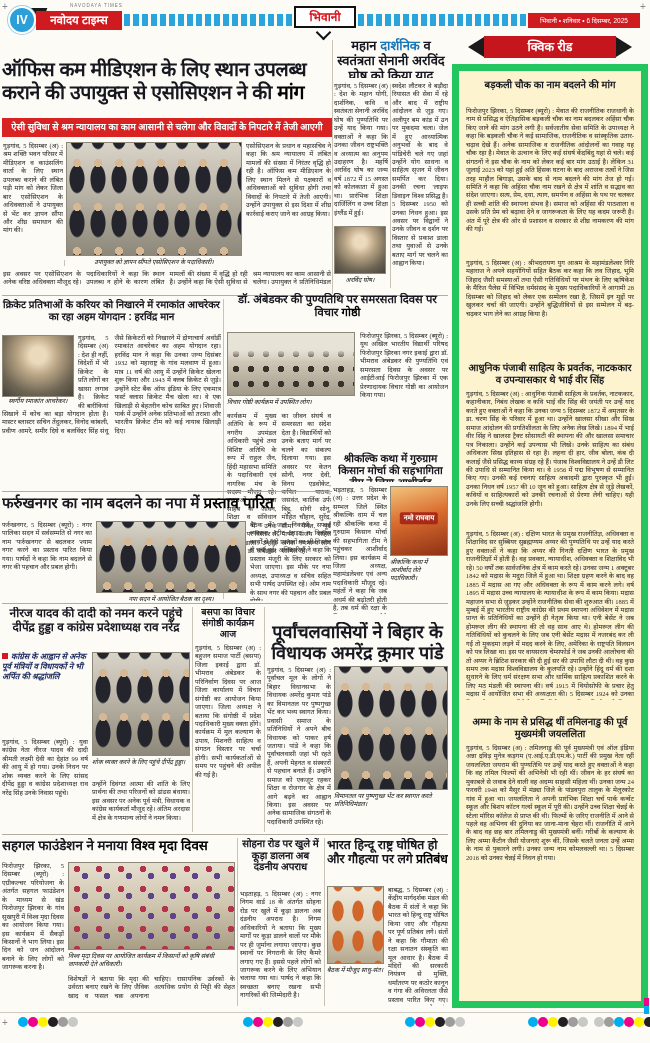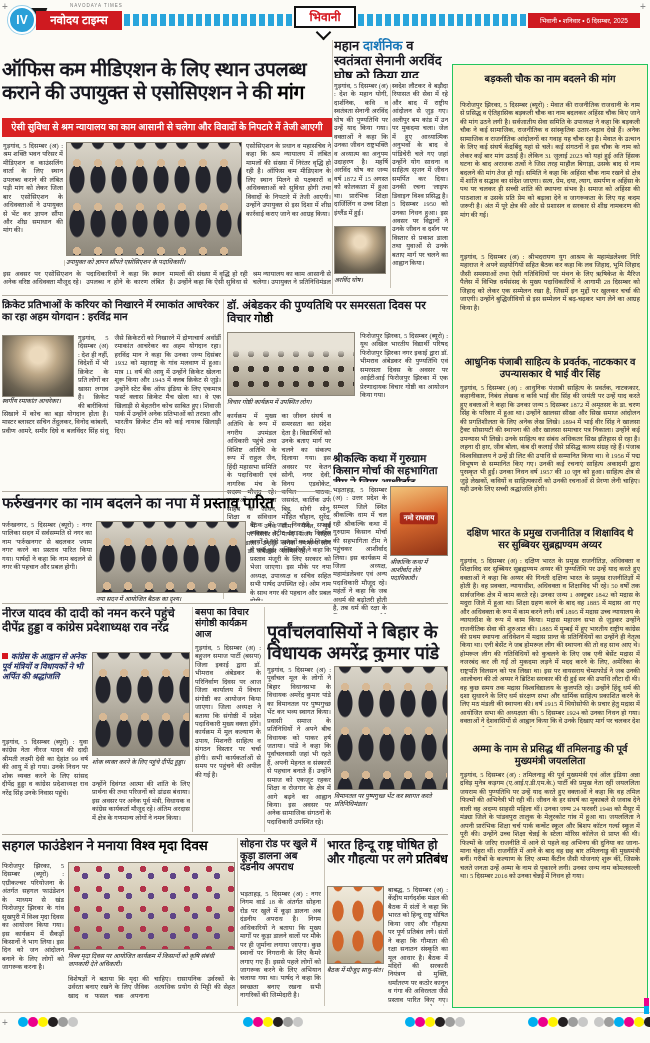--- a/index.html
+++ b/index.html
@@ -3,21 +3,21 @@
 <meta charset="utf-8">
 <style>
   html,body{margin:0;padding:0;background:#e9e6df;}
   .page{position:relative;width:650px;height:1043px;margin:0 auto;background:#fcfbf6;overflow:hidden;
         font-family:"Liberation Sans",sans-serif;}
   .abs{position:absolute;}
   
   .t{font:6.5px/1.3 "Liberation Serif",serif;color:#2b2b2b;text-align:justify;overflow:hidden;}
   .cap{font:italic 6.3px/1.25 "Liberation Serif",serif;color:#151515;overflow:hidden;}
   .hl{font-family:"Liberation Sans",sans-serif;font-weight:bold;color:#17171f;line-height:1.16;overflow:hidden;}
-  .ctr{text-align:left;}
+  .ctr{text-align:center;}
   .red{color:#000000;}
   .blue{color:#1877b8;}
   
   .hrule{position:absolute;height:1px;background:#b3ada1;}
   .vrule{position:absolute;width:1px;background:#c9c3b6;}
   
   .ph{position:absolute;border:1px solid #8d877a;box-sizing:border-box;}
   .ph-suit{background-image:
      radial-gradient(circle 4px at 10px 8px,#d7b894 96%,rgba(0,0,0,0)),
      radial-gradient(ellipse 8px 15px at 10px 24px,#23242c 88%,rgba(0,0,0,0)),
@@ -71,21 +71,21 @@
      color:#fff;font:bold 9.3px/19px "Liberation Sans",sans-serif;text-align:center;}
   
   .qr-banner{position:absolute;left:468px;top:36px;width:164px;height:22px;display:flex;align-items:center;}
   .qr-tri-l{width:0;height:0;border-top:10px solid transparent;border-bottom:10px solid transparent;
      border-right:16px solid #1a1a1a;}
   .qr-tri-r{width:0;height:0;border-top:10px solid transparent;border-bottom:10px solid transparent;
      border-left:16px solid #1a1a1a;}
   .qr-label{flex:1;height:22px;background:#c4161c;color:#fff;font:bold 12.5px/22px "Liberation Sans",sans-serif;
      text-align:center;}
   .qr-panel{position:absolute;left:452px;top:64px;width:196px;height:944px;background:#fdf3cf;
-     border:1px solid #22c55e;box-sizing:border-box;padding:5px 7px;}
+     border:7px solid #22c55e;box-sizing:border-box;padding:5px 7px;}
   .qr-title{font:bold 9.8px/1.25 "Liberation Sans",sans-serif;color:#191920;text-align:center;
      overflow:hidden;margin:3px 0 2px 0;}
   .qr-body{font:6.5px/1.3 "Liberation Serif",serif;color:#2b2b2b;text-align:justify;overflow:hidden;}
   
   .bullet-head{font:bold 8px/1.25 "Liberation Sans",sans-serif;color:#1d2a5e;overflow:hidden;}
   .bullet-sq{display:inline-block;width:6px;height:6px;background:#d6171f;margin-right:3px;}
   
   .inline-fig{float:left;width:72px;margin:1px 4px 2px 0;}
   .inline-fig .iph{width:72px;height:62px;border:1px solid #8d877a;box-sizing:border-box;}
   
@@ -142,21 +142,21 @@
       <div class="inline-fig">
         <div class="iph ph-portrait" style="position:static;"></div>
         <div class="cap ctr" style="height:9px;">स्वर्गीय रमाकांत आचरेकर।</div>
       </div><span>गुड़गांव, 5 दिसम्बर (अ) : देश ही नहीं, विदेशों में भी क्रिकेट के प्रति लोगों का खासा लगाव है। क्रिकेट की बारीकियां सिखाने में कोच का बड़ा योगदान होता है। मास्टर ब्लास्टर सचिन तेंदुलकर, विनोद कांबली, प्रवीण आमरे, समीर दिघे व बलविंदर सिंह संधू जैसे क्रिकेटरों को निखारने में द्रोणाचार्य अवॉर्डी रमाकांत आचरेकर का अहम योगदान रहा। हरविंद्र मान ने कहा कि उनका जन्म दिसंबर 1932 को महाराष्ट्र के गांव मलवाण में हुआ। मात्र 11 वर्ष की आयु में उन्होंने क्रिकेट खेलना शुरू किया और 1943 में क्लब क्रिकेट से जुड़े। उन्होंने स्टेट बैंक ऑफ इंडिया के लिए एकमात्र फर्स्ट क्लास क्रिकेट मैच खेला था। वे एक खिलाड़ी से बेहतरीन कोच साबित हुए। शिवाजी पार्क में उन्होंने अनेक प्रतिभाओं को तराशा और भारतीय क्रिकेट टीम को कई नायाब खिलाड़ी दिए।</span>
     </div>
   </div>
 
   <div class="vrule" style="left:223px;top:299px;height:300px;"></div>
 
   <div>
-    <div class="abs hl" style="left:227px;top:299px;width:221px;height:30px;font-size:11.3px;"><span>डॉ. अंबेडकर की पुण्यतिथि पर समरसता दिवस पर विचार </span><span class="red">गोष्ठी</span></div>
+    <div class="abs hl" style="left:227px;top:293px;width:221px;height:30px;font-size:11.3px;text-align:center;"><span>डॉ. अंबेडकर की पुण्यतिथि पर समरसता दिवस पर विचार </span><span class="red">गोष्ठी</span></div>
     <div class="ph ph-crowd" style="left:227px;top:332px;width:128px;height:64px;"></div>
     <div class="abs cap" style="left:227px;top:398px;width:128px;height:10px;">विचार गोष्ठी कार्यक्रम में उपस्थित लोग।</div>
     <div class="abs t" style="left:360px;top:332px;width:88px;height:114px;">फिरोजपुर झिरका, 5 दिसम्बर (ब्यूरो) : यूथ अखिल भारतीय विद्यार्थी परिषद फिरोजपुर झिरका नगर इकाई द्वारा डॉ. भीमराव अंबेडकर की पुण्यतिथि एवं समरसता दिवस के अवसर पर आईटीआई फिरोजपुर झिरका में एक प्रेरणादायक विचार गोष्ठी का आयोजन किया गया।</div>
     <div class="abs t" style="left:227px;top:412px;width:104px;height:210px;column-count:2;column-gap:5px;">कार्यक्रम में मुख्य अतिथि के रूप में नगरीय उपमंडल अधिकारी पहुंचे तथा विशिष्ट अतिथि के रूप में राहुल जैन, हिंदी महासभा समिति के पदाधिकारी एवं नागरिक मंच के सदस्य मौजूद रहे। वक्ताओं ने बाबा साहेब के जीवन, शिक्षा व संविधान निर्माण में उनके योगदान पर विस्तार से प्रकाश डाला। उन्होंने कहा कि डॉ. अंबेडकर का जीवन संघर्ष व समरसता का संदेश देता है। विद्यार्थियों को उनके बताए मार्ग पर चलने का संकल्प दिलाया गया। इस अवसर पर केतन सोनी, नगर देवी, विनय एडवोकेट, कपिल पाठक, जसवंत, कार्तिक उर्फ बिट्टू, सोनी सोनू, मोहित चौहान, सुरेंद्र, सीमा पैनल, पूर्व पार्षद संजय सहित अनेक गणमान्य लोग शामिल रहे।</div>
   </div>
 
   <div>
     <div class="abs hl ctr" style="left:333px;top:452px;width:115px;height:30px;font-size:10.5px;">श्रीकल्कि कथा में गुरुग्राम किसान मोर्चा की सहभागिता टीम ने लिया आशीर्वाद</div>
     <div class="abs t" style="left:333px;top:486px;width:54px;height:128px;">भड़ताहड़, 5 दिसम्बर (अ) : उत्तर प्रदेश के सम्भल जिले स्थित श्रीकल्कि धाम में चल रही श्रीकल्कि कथा में गुरुग्राम किसान मोर्चा की सहभागिता टीम ने पहुंचकर आशीर्वाद लिया। इस कार्यक्रम में जिला अध्यक्ष, महामंडलेश्वर एवं अन्य पदाधिकारी मौजूद रहे। महंतों ने कहा कि जब अधर्म की बढ़ोतरी होती है, तब धर्म की रक्षा के लिए अवतार प्रकट होते हैं। कल्कि अवतार केवल पंक्तियों में नहीं, बल्कि युग परिवर्तन का संदेश है।</div>
     <div class="ph ph-orange" style="left:390px;top:486px;width:58px;height:70px;">
@@ -220,34 +220,38 @@
 
   <div class="vrule" style="left:324px;top:838px;height:168px;"></div>
 
   <div>
     <div class="abs hl" style="left:327px;top:838px;width:121px;height:44px;font-size:12.3px;"><span>भारत हिन्दू राष्ट्र घोषित हो और गौहत्या पर लगे </span><span class="red">प्रतिबंध</span></div>
     <div class="ph ph-saffron" style="left:327px;top:886px;width:57px;height:78px;"></div>
     <div class="abs cap" style="left:327px;top:966px;width:57px;height:18px;">बैठक में मौजूद साधु-संत।</div>
     <div class="abs t" style="left:388px;top:886px;width:60px;height:120px;">बाबद्ध, 5 दिसम्बर (अ) : केंद्रीय मार्गदर्शक मंडल की बैठक में संतों ने कहा कि भारत को हिन्दू राष्ट्र घोषित किया जाए और गौहत्या पर पूर्ण प्रतिबंध लगे। संतों ने कहा कि गौमाता की रक्षा सनातन संस्कृति का मूल आधार है। बैठक में मंदिरों की सरकारी नियंत्रण से मुक्ति, धर्मांतरण पर कठोर कानून व गंगा की अविरलता जैसे प्रस्ताव पारित किए गए। इस अवसर पर अनेक संत उपस्थित रहे।</div>
   </div>
 
+  <div class="qr-banner">
+    <div class="qr-tri-l"></div>
+    <div class="qr-label">क्विक रीड</div>
+    <div class="qr-tri-r"></div>
+  </div>
   <div class="qr-panel">
     <div>
       <div class="qr-title" style="height:26px;">बड़कली चौक का नाम बदलने की मांग</div>
       <div class="qr-body" style="height:152px;">फिरोजपुर झिरका, 5 दिसम्बर (ब्यूरो) : मेवात की राजनीतिक राजधानी के नाम से प्रसिद्ध व ऐतिहासिक बड़कली चौक का नाम बदलकर अहिंसा चौक किए जाने की मांग उठने लगी है। सर्वजातीय सेवा समिति के उपाध्यक्ष ने कहा कि बड़कली चौक ने कई सामाजिक, राजनीतिक व सांस्कृतिक उतार-चढ़ाव देखे हैं। अनेक सामाजिक व राजनीतिक आंदोलनों का गवाह यह चौक रहा है। मेवात के उत्थान के लिए कई संघर्ष केंद्रबिंदु यहां से चले। कई संगठनों ने इस चौक के नाम को लेकर कई बार मांग उठाई है। लेकिन 31 जुलाई 2023 को यहां हुई अति हिंसक घटना के बाद अराजक तत्वों ने जिस तरह माहौल बिगाड़ा, उसके बाद से नाम बदलने की मांग तेज हो गई। समिति ने कहा कि अहिंसा चौक नाम रखने से क्षेत्र में शांति व सद्भाव का संदेश जाएगा। सत्य, प्रेम, दया, त्याग, समर्पण व अहिंसा के पथ पर चलकर ही सच्ची शांति की स्थापना संभव है। समाज को अहिंसा की पाठशाला व उसके प्रति प्रेम को बढ़ावा देने व जागरूकता के लिए यह कदम जरूरी है। अंत में पूरे क्षेत्र की ओर से प्रशासन व सरकार से शीघ्र नामकरण की मांग की गई।</div>
     </div>
     <div>
       <div class="qr-body" style="height:100px;">गुड़गांव, 5 दिसम्बर (अ) : श्रीभदरायण युग आश्रम के महामंडलेश्वर गिरि महाराज ने अपने सहयोगियों सहित बैठक कर कहा कि लव जिहाद, भूमि जिहाद जैसी समस्याओं तथा ऐसी गतिविधियों पर मंथन के लिए ऋषिकेश के मैरिज पैलेस में विभिन्न धर्मसंसद के मुख्य पदाधिकारियों ने आगामी 28 दिसम्बर को जिहाद को लेकर एक सम्मेलन रखा है, जिसमें इन मुद्दों पर खुलकर चर्चा की जाएगी। उन्होंने बुद्धिजीवियों से इस सम्मेलन में बढ़-चढ़कर भाग लेने का आग्रह किया है।</div>
     </div>
     <div>
       <div class="qr-title" style="height:26px;">आधुनिक पंजाबी साहित्य के प्रवर्तक, नाटककार व उपन्यासकार थे भाई वीर सिंह</div>
       <div class="qr-body" style="height:140px;">गुड़गांव, 5 दिसम्बर (अ) : आधुनिक पंजाबी साहित्य के प्रवर्तक, नाटककार, कहानीकार, निबंध लेखक व कवि भाई वीर सिंह की जयंती पर उन्हें याद करते हुए वक्ताओं ने कहा कि उनका जन्म 5 दिसम्बर 1872 में अमृतसर के डा. चरण सिंह के परिवार में हुआ था। उन्होंने खालसा सीखा और सिख समाज आंदोलन की प्रगतिशीलता के लिए अनेक लेख लिखे। 1894 में भाई वीर सिंह ने खालसा ट्रैक्ट सोसायटी की स्थापना की और खालसा समाचार पत्र निकाला। उन्होंने कई उपन्यास भी लिखे। उनके साहित्य का संबंध अधिकतर सिख इतिहास से रहा है। लहना दी हार, जीव बोला, कंब दी कलाई जैसे प्रसिद्ध काव्य संग्रह रहे हैं। पंजाब विश्वविद्यालय ने उन्हें डी लिट की उपाधि से सम्मानित किया था। वे 1956 में पद्म विभूषण से सम्मानित किए गए। उनकी कई रचनाएं साहित्य अकादमी द्वारा पुरस्कृत भी हुईं। उनका निधन वर्ष 1957 की 10 जून को हुआ। साहित्य क्षेत्र से जुड़े लेखकों, कवियों व साहित्यकारों को उनकी रचनाओं से प्रेरणा लेनी चाहिए। यही उनके लिए सच्ची श्रद्धांजलि होगी।</div>
     </div>
     <div>
-      <div class="qr-title" style="height:28px;">दक्षिण भारत के प्रमुख राजनीतिज्ञ व शिक्षाविद थे सर सुब्बियर सुब्रह्मण्यम अय्यर</div>
       <div class="qr-body" style="height:170px;">गुड़गांव, 5 दिसम्बर (अ) : दक्षिण भारत के प्रमुख राजनीतिज्ञ, अधिवक्ता व शिक्षाविद सर सुब्बियर सुब्रह्मण्यम अय्यर की पुण्यतिथि पर उन्हें याद करते हुए वक्ताओं ने कहा कि अय्यर की गिनती दक्षिण भारत के प्रमुख राजनीतिज्ञों में होती है। वह प्रवक्ता, न्यायाधीश, अधिवक्ता व शिक्षाविद भी रहे। 50 वर्षों तक सार्वजनिक क्षेत्र में काम करते रहे। उनका जन्म 1 अक्टूबर 1842 को मद्रास के मदुरा जिले में हुआ था। शिक्षा ग्रहण करने के बाद वह 1885 में मद्रास आ गए और अधिवक्ता के रूप में काम करने लगे। वर्ष 1895 में मद्रास उच्च न्यायालय के न्यायाधीश के रूप में काम किया। मद्रास महाजन सभा से जुड़कर उन्होंने राजनीतिक सेवा की शुरुआत की। 1885 में मुम्बई में हुए भारतीय राष्ट्रीय कांग्रेस की प्रथम स्थापना अधिवेशन में मद्रास प्रान्त के प्रतिनिधियों का उन्होंने ही नेतृत्व किया था। एनी बेसेंट ने जब होमरूल लीग की स्थापना की तो वह साथ आए थे। होमरूल लीग की गतिविधियों को कुचलने के लिए जब एनी बेसेंट मद्रास में नजरबंद कर ली गईं तो मुकदमा लड़ने में मदद करने के लिए, अमेरिका के राष्ट्रपति विलसन को पत्र लिखा था। इस पर वायसराय चेम्सफोर्ड ने जब उनकी आलोचना की तो अय्यर ने ब्रिटिश सरकार की दी हुई सर की उपाधि लौटा दी थी। वह कुछ समय तक मद्रास विश्वविद्यालय के कुलपति रहे। उन्होंने हिंदू धर्म की दशा सुधारने के लिए धर्म संरक्षण सभा और धार्मिक साहित्य प्रकाशित करने के लिए मठ मंडली की स्थापना की। वर्ष 1915 में थियोसोफी के प्रचार हेतु मद्रास में आयोजित सभा की अध्यक्षता की। 5 दिसम्बर 1924 को उनका निधन हो गया। वक्ताओं ने देशवासियों से आह्वान किया कि वे उनके दिखाए मार्ग पर चलकर देश व समाज के विकास में अपना योगदान दें।</div>
     </div>
     <div>
       <div class="qr-title" style="height:26px;margin-top:16px;">अम्मा के नाम से प्रसिद्ध थीं तमिलनाडु की पूर्व मुख्यमंत्री जयललिता</div>
       <div class="qr-body" style="height:188px;">गुड़गांव, 5 दिसम्बर (अ) : तमिलनाडु की पूर्व मुख्यमंत्री एवं ऑल इंडिया अन्ना द्रविड़ मुनेत्र कड़गम (ए.आई.ए.डी.एम.के.) पार्टी की प्रमुख नेता रहीं जयललिता जयराम की पुण्यतिथि पर उन्हें याद करते हुए वक्ताओं ने कहा कि वह तमिल फिल्मों की अभिनेत्री भी रही थीं। जीवन के हर संघर्ष का मुकाबले से जवाब देने वाली वह अदम्य साहसी महिला थीं। उनका जन्म 24 फरवरी 1948 को मैसूर में मंड्या जिले के पांडवपुरा तालुक के मेलुरकोट गांव में हुआ था। जयललिता ने अपनी प्रारंभिक शिक्षा चर्च पार्क कन्वेंट स्कूल और बिशप कॉटन गर्ल्स स्कूल में पूरी की। उन्होंने उच्च शिक्षा चेन्नई के स्टेला मॉरिस कॉलेज से प्राप्त की थी। फिल्मों के जरिए राजनीति में आने से पहले वह अभिनय की दुनिया का जाना-माना चेहरा थीं। राजनीति में आने के बाद वह छह बार तमिलनाडु की मुख्यमंत्री बनीं। गरीबों के कल्याण के लिए अम्मा कैंटीन जैसी योजनाएं शुरू कीं, जिसके चलते जनता उन्हें अम्मा के नाम से पुकारने लगी। उनका जन्म नाम कोमलवल्ली था। 5 दिसम्बर 2016 को उनका चेन्नई में निधन हो गया।</div>
     </div>
   </div>
 
   <div class="hrule" style="left:0;top:1012px;width:650px;background:#cfcac0;"></div>
   <div class="plus" style="left:2px;top:1018px;">+</div>

